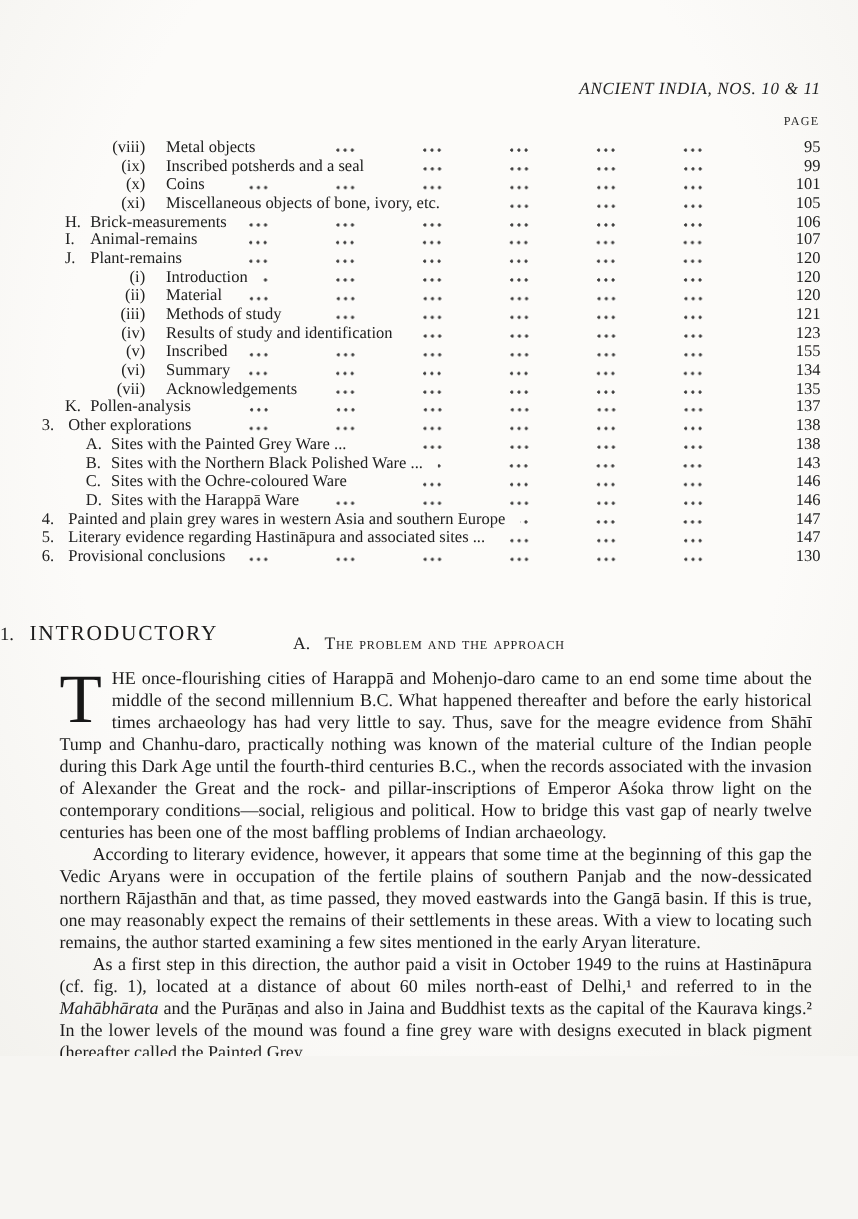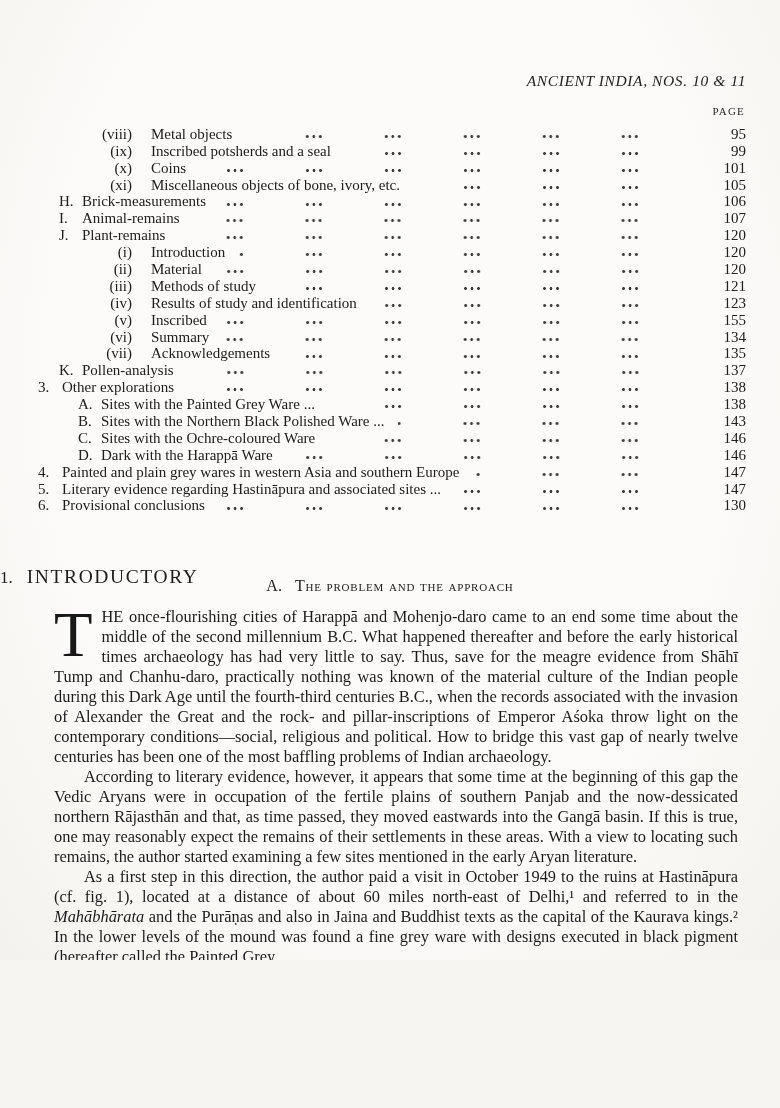--- a/index.html
+++ b/index.html
@@ -25,21 +25,21 @@
   .page-col-label {
     position:absolute; top:105px; right:35px;
     font-size:11px; letter-spacing:1.2px; color:#2a2a2a;margin-left:36px;
   }
 
   
   .toc {
     position:absolute; top:126px; left:38px; right:34px;
     font-size:15px; color:#202020;
   }
-  .toc-row { display:flex; align-items:flex-end; height:16.9px; white-space:nowrap; }
+  .toc-row { display:flex; align-items:center; height:16.9px; white-space:nowrap; }
   .toc-marker { flex:0 0 auto; }
   .toc-label  { flex:0 0 auto; }
   .toc-page   { flex:0 0 auto; width:36px; text-align:right; }
   .leader {
     flex:1 1 auto; align-self:center;
     height:5px; margin:4px 10px 0 14px; min-width:12px;
     background-image:
       radial-gradient(circle at 2.5px 2.5px, #3c3c3c 1.15px, rgba(0,0,0,0) 1.7px),
       radial-gradient(circle at 9px   2.5px, #3c3c3c 1.15px, rgba(0,0,0,0) 1.7px),
       radial-gradient(circle at 15.5px 2.5px, #3c3c3c 1.15px, rgba(0,0,0,0) 1.7px);
@@ -221,21 +221,21 @@
           <span class="toc-page">143</span>
         </div>
         <div class="toc-row lvl-subletter">
           <span class="toc-marker">C.</span>
           <span class="toc-label">Sites with the Ochre-coloured Ware</span>
           <span class="leader"></span>
           <span class="toc-page">146</span>
         </div>
         <div class="toc-row lvl-subletter">
           <span class="toc-marker">D.</span>
-          <span class="toc-label">Dark with the Harappā Ware</span>
+          <span class="toc-label">Sites with the Harappā Ware</span>
           <span class="leader"></span>
           <span class="toc-page">146</span>
         </div>
         <div class="toc-row lvl-num">
           <span class="toc-marker">4.</span>
           <span class="toc-label">Painted and plain grey wares in western Asia and southern Europe</span>
           <span class="leader"></span>
           <span class="toc-page">147</span>
         </div>
         <div class="toc-row lvl-num">

